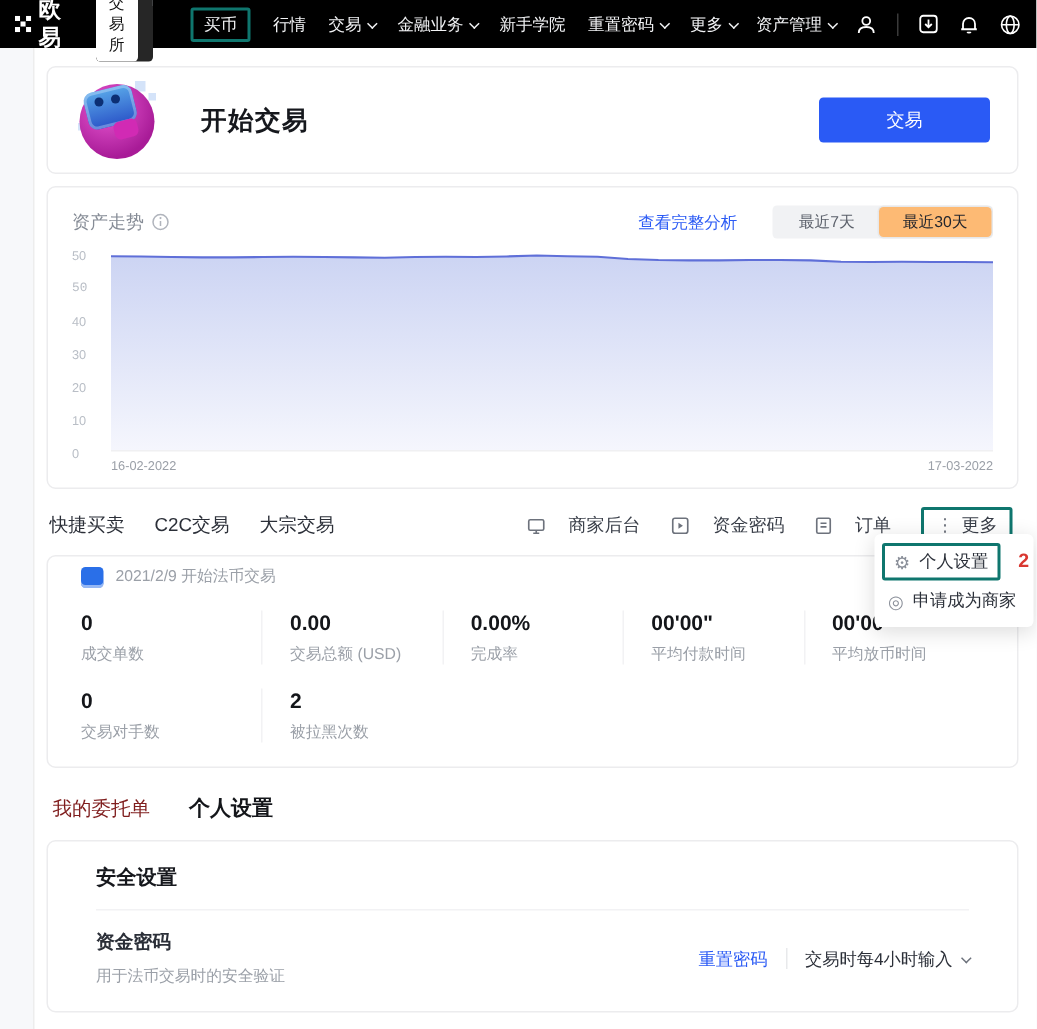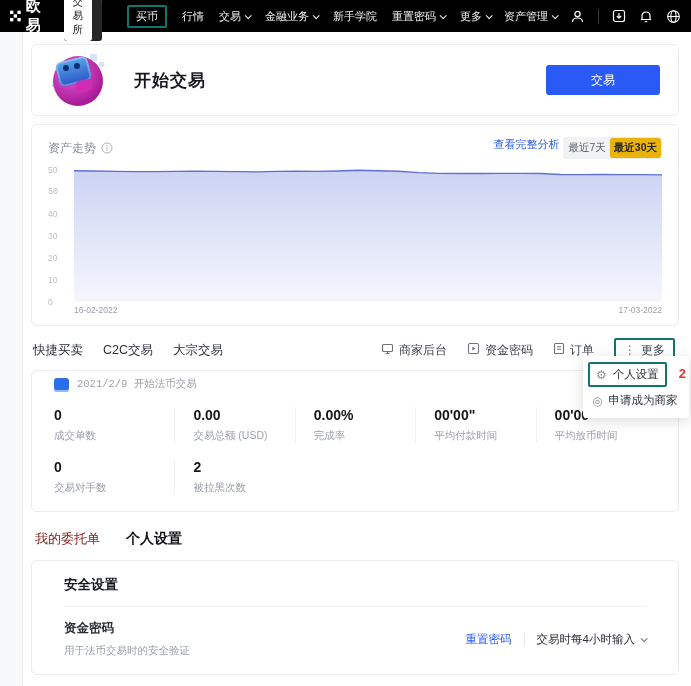--- a/index.html
+++ b/index.html
@@ -45,48 +45,48 @@
   .hero-text{ margin-left:28px;}
   .hero-title{ font-size:17px; font-weight:bold; letter-spacing:1px;}
   .hero-sub{ font-size:11px; color:#8a8f99; margin-top:7px;}
   .hero-sub a{ color:#2a5af5; text-decoration:none; margin-left:6px;}
   .cta-btn{ margin-left:auto; width:114px; height:30px; background:#2a5af5; color:#fff; border:none;
     border-radius:3px; font-size:12px; cursor:pointer; font-family:inherit;}
   
   .chart-card{ margin-top:8px; padding:12px 16px 8px;}
   .chart-head{ display:flex; align-items:center;}
   .chart-title{ font-size:12px; color:#82879199; color:#868c96; display:flex; align-items:center; gap:5px;}
-  .chart-head-right{ margin-left:auto; display:flex; gap:4px;}
+  .chart-head-right{ margin-left:auto; display:flex; align-items:center; gap:24px;}
   .analysis-link{ font-size:11px; color:#2a5af5; text-decoration:none;}
   .seg{ display:flex; background:#f1f2f4; border-radius:3px; padding:1px; font-size:10.5px;}
-  .seg-btn{ padding:3px 4px; color:#5c616b; cursor:pointer; border-radius:3px;}
-  .seg-btn.active{ background:#eab308; color:#23262d; box-shadow:0 0 0 1px #e7e8ea;font-weight:bold;}
+  .seg-btn{ padding:3px 16px; color:#5c616b; cursor:pointer; border-radius:3px;}
+  .seg-btn.active{ background:#fdba74; color:#23262d; box-shadow:0 0 0 1px #e7e8ea;}
   .chart-wrap{ position:relative; margin-top:10px; height:132px; padding-left:26px;}
   .y-axis{ position:absolute; left:0; top:0; bottom:0; width:24px;}
   .ytick{ position:absolute; left:0; font-size:8.5px; color:#b9bec6;}
   .plot{ position:relative; height:132px; border-bottom:1px solid #f0f0f2;}
   .plot svg{ position:absolute; inset:0; width:100%; height:100%; display:block;}
   .x-labels{ display:flex; justify-content:space-between; padding:4px 0 2px 26px; font-size:8.5px; color:#9ba0a8;}
   
   .trade-nav{ display:flex; align-items:center; margin:12px 4px 0 2px; font-size:12.5px; height:24px;}
   .trade-tabs{ display:flex; gap:20px;}
   .trade-tab{ color:#2b2f38; cursor:pointer;}
   .trade-links{ margin-left:auto; display:flex; align-items:center; gap:20px; font-size:12px; color:#3a3f49;}
-  .trade-link{ display:flex; align-items:flex-start; gap:5px; cursor:pointer; white-space:nowrap;}
+  .trade-link{ display:flex; align-items:center; gap:15px; cursor:pointer; white-space:nowrap;}
   .trade-link svg{ flex:0 0 auto;}
   .more-wrap{ position:relative;}
   .more-annobox{ display:flex; align-items:center; gap:5px; padding:2px 8px;}
   .anno-num{ color:#d93831; font-size:13px; font-weight:bold; position:absolute;}
   .dots{ color:#6d727c; font-size:12px; line-height:1;}
   
   .stats-card{ margin-top:8px; padding:0 22px 16px; overflow:hidden; position:relative;}
   .since-row{ height:22px; display:flex; align-items:flex-end; gap:8px; overflow:hidden;}
   .since-badge{ width:15px; height:14px; margin-bottom:1px; border-radius:3px; background:#2a6fe8; margin-top:-6px;
     box-shadow: inset 0 -2px 0 rgba(255,255,255,.5);}
-  .since-text{ font-size:10.5px; color:#9ba0a8; padding-bottom:2px;font-family:Liberation Mono, monospace;}
+  .since-text{ font-size:10.5px; color:#9ba0a8; padding-bottom:2px;}
   .stats-grid{ display:grid; grid-template-columns:repeat(5,1fr); margin-top:14px;}
   .stat-cell{ padding-left:0;}
   .stats-grid .stat-cell + .stat-cell{ border-left:1px solid #f2f2f4; padding-left:18px;}
   .stat-value{ font-size:14px; font-weight:bold; color:#14161a;}
   .stat-label{ font-size:10.5px; color:#9ba0a8; margin-top:6px;}
   
   .context-menu{ position:absolute; top:356px; left:583px; width:106px; background:#fff; border-radius:4px;
     box-shadow:0 3px 14px rgba(0,0,0,.14); padding:5px 0; z-index:40; font-size:11.5px; color:#2c313a;}
   .menu-item{ display:flex; align-items:center; gap:6px; padding:5px 9px; cursor:pointer;}
   .menu-item .mi-icon{ color:#8a8f99; font-size:12px; line-height:1;}

